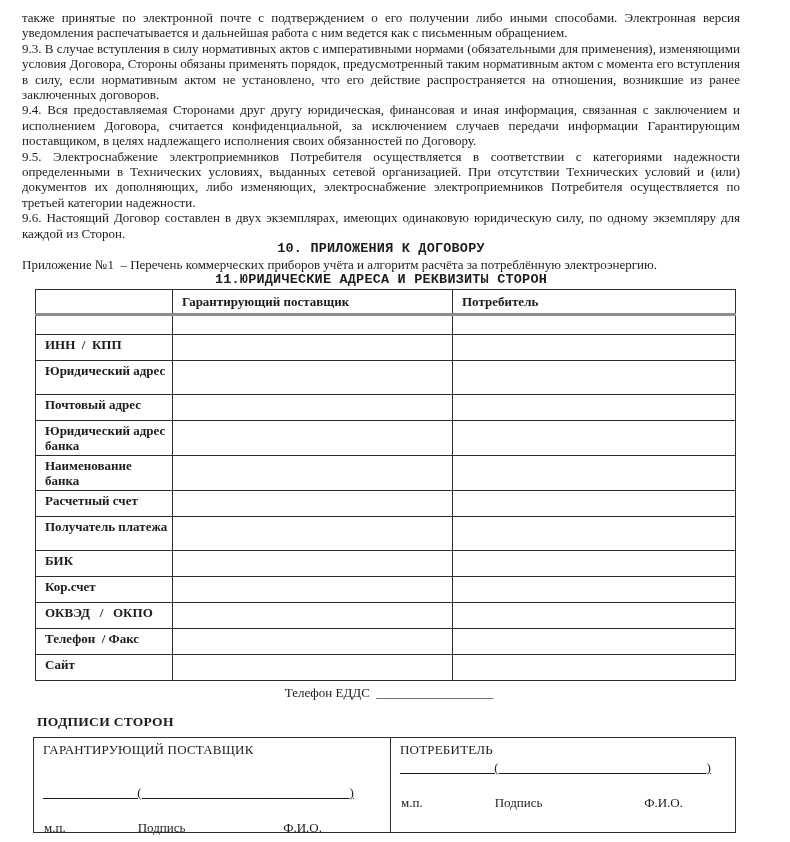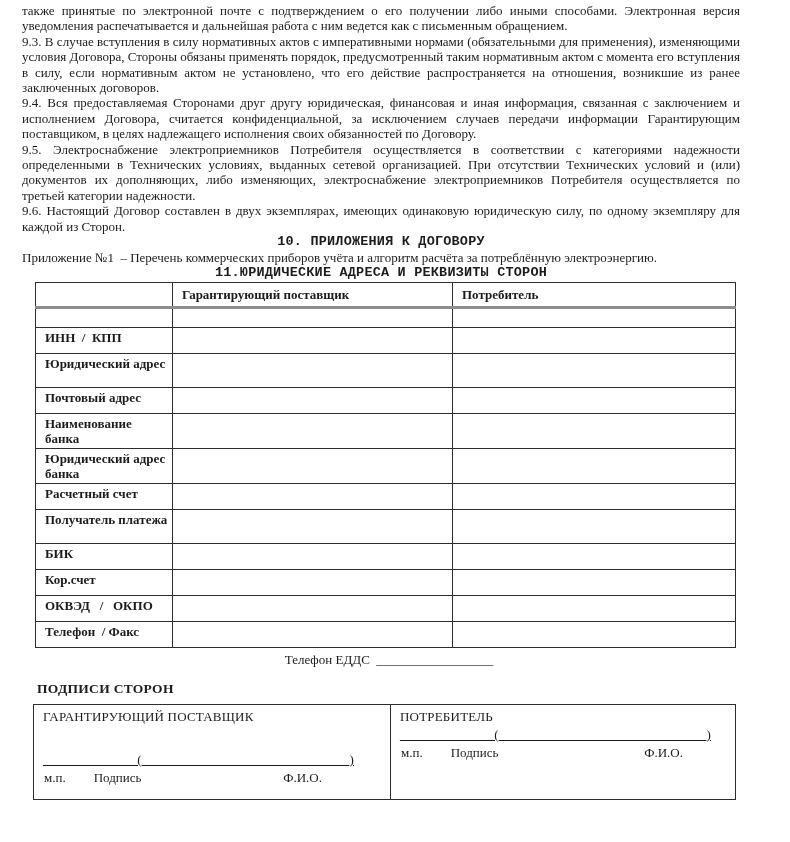--- a/index.html
+++ b/index.html
@@ -3,21 +3,21 @@
 <meta charset="utf-8">
 <style>
   * { margin: 0; padding: 0; box-sizing: border-box; }
   html, body {
     width: 790px; height: 842px;
     background: #ffffff;
     font-family: "Liberation Serif", serif;
     color: #1c1c1c;
     overflow: hidden;
   }
-  .page { padding: 3px 22px 0 22px; width: 762px; }
+  .page { padding: 10px 22px 0 22px; width: 762px; }
 
   
   .para {
     font-size: 13px;
     line-height: 15.4px;
     text-align: justify;
     white-space: normal;
   }
 
   .h-center {
@@ -85,21 +85,21 @@
   .sig-cell {
     padding: 4px 10px 4px 9px;
     font-size: 13px;
   }
   .sig-cell.left  { width: 358px; border-right: 1px solid #2e2e2e; }
   .sig-cell.right { width: 345px; }
   .sig-title { font-size: 13px; letter-spacing: 0.2px; }
   .sig-line { white-space: pre; font-size: 13px; text-decoration: underline; }
   .left  .sig-line { margin-top: 27px; }
   .right .sig-line { margin-top: 2px; }
-  .sig-labels { display: flex; font-size: 13px; margin-top: 2px; }
+  .sig-labels { display: flex; font-size: 13px; margin-top: 19px; gap: 44px; }
   .sig-labels .mp { margin-left: 1px; }
   .sig-labels .sign { margin-left: 28px; }
   .left  .sig-labels .fio { margin-left: auto; margin-right: 58px; }
   .right .sig-labels .fio { margin-left: auto; margin-right: 42px; }
 </style>
 </head>
 <body>
 
 <div class="page">
 
@@ -134,29 +134,29 @@
         <td class="c1 lbl">Юридический адрес</td>
         <td class="c2"></td>
         <td class="c3"></td>
       </tr>
       <tr class="r1">
         <td class="c1 lbl">Почтовый адрес</td>
         <td class="c2"></td>
         <td class="c3"></td>
       </tr>
       <tr class="r2">
+        <td class="c1 lbl">Юридический адрес банка</td>
+        <td class="c2"></td>
+        <td class="c3"></td>
+      </tr>
+      <tr class="r2">
         <td class="c1 lbl">Наименование банка</td>
         <td class="c2"></td>
         <td class="c3"></td>
       </tr>
-      <tr class="r2">
-        <td class="c1 lbl">Юридический адрес банка</td>
-        <td class="c2"></td>
-        <td class="c3"></td>
-      </tr>
       <tr class="r1">
         <td class="c1 lbl">Расчетный счет</td>
         <td class="c2"></td>
         <td class="c3"></td>
       </tr>
       <tr class="r2">
         <td class="c1 lbl">Получатель платежа</td>
         <td class="c2"></td>
         <td class="c3"></td>
       </tr>
@@ -170,20 +170,25 @@
         <td class="c2"></td>
         <td class="c3"></td>
       </tr>
       <tr class="r1">
         <td class="c1 lbl">ОКВЭД   /   ОКПО</td>
         <td class="c2"></td>
         <td class="c3"></td>
       </tr>
       <tr class="r1">
         <td class="c1 lbl">Телефон  / Факс</td>
+        <td class="c2"></td>
+        <td class="c3"></td>
+      </tr>
+      <tr class="r1">
+        <td class="c1 lbl">Сайт</td>
         <td class="c2"></td>
         <td class="c3"></td>
       </tr>
     </tbody>
   </table>
 
   <div class="edds"><span>Телефон ЕДДС</span>  <span>__________________</span></div>
 
   <div class="sig-heading">ПОДПИСИ СТОРОН</div>
 

